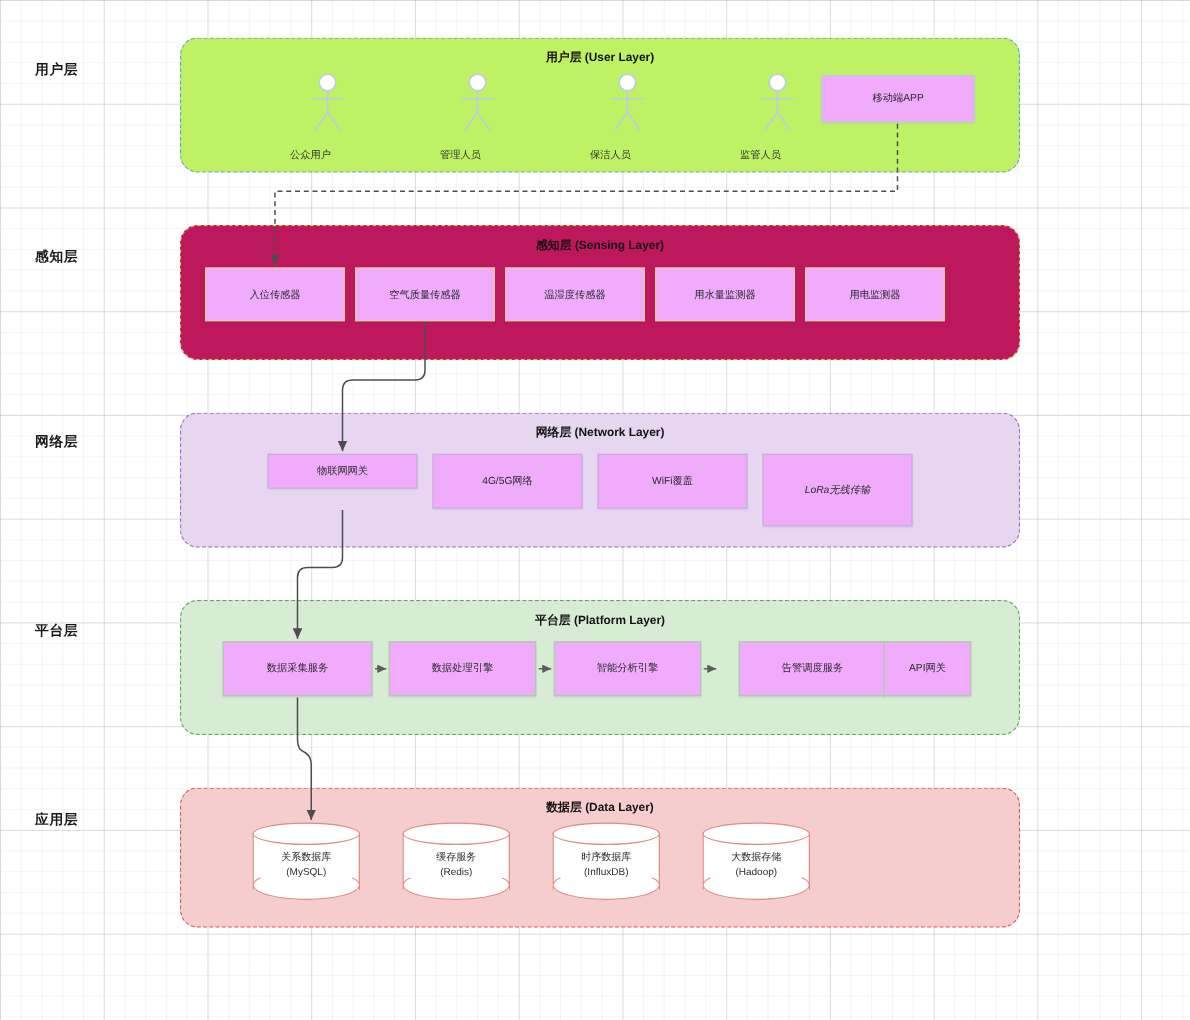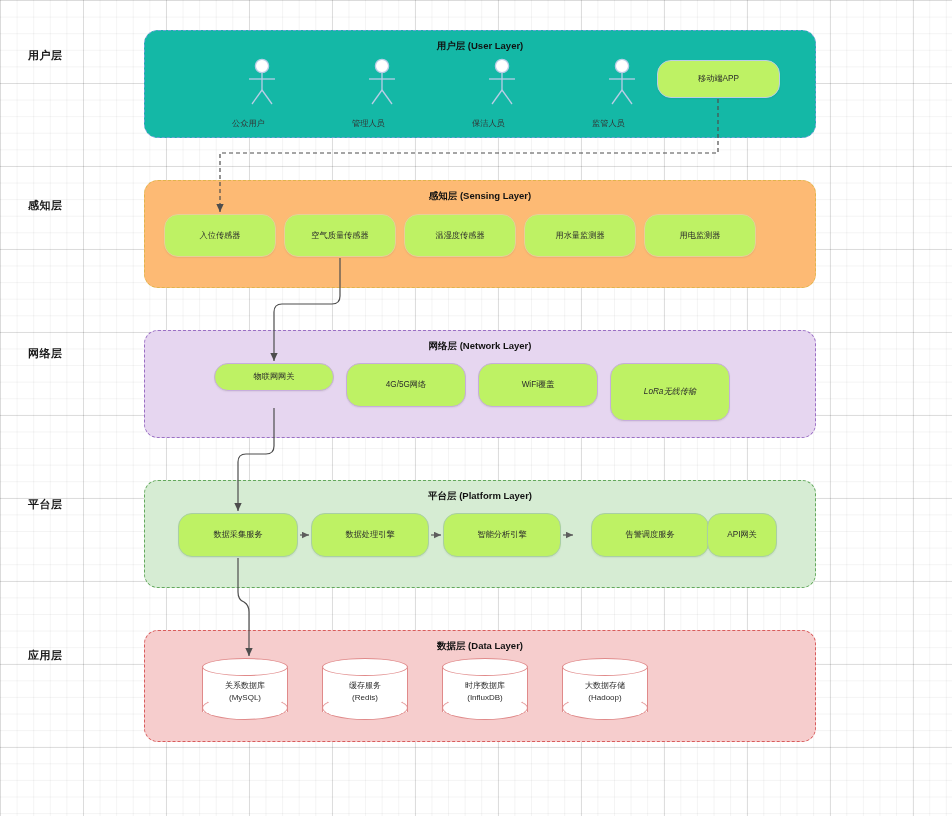--- a/index.html
+++ b/index.html
@@ -35,22 +35,22 @@
     left:0;right:0;
     top:9px;
     text-align:center;
     font-size:9.5px;
     font-weight:bold;
     color:#111;
     white-space:nowrap;
   }
   .node{
     position:absolute;
-    background:#bef264;
-    border-radius:14px;
+    background:#f0abfc;
+    border-radius:0;
     box-sizing:border-box;
     display:flex;
     align-items:center;
     justify-content:center;
     text-align:center;
     font-size:8.2px;
     color:#2a2a2a;
     line-height:1.45;
     box-shadow:0 1px 1.5px rgba(0,0,0,0.06);
   }
@@ -105,24 +105,24 @@
 
 <div id="side-labels">
     <div class="layer-label" style="left: 28px; top: 48px;">用户层</div>
     <div class="layer-label" style="left: 28px; top: 198px;">感知层</div>
     <div class="layer-label" style="left: 28px; top: 346px;">网络层</div>
     <div class="layer-label" style="left: 28px; top: 497px;">平台层</div>
     <div class="layer-label" style="left: 28px; top: 648px;">应用层</div>
   </div>
 
 <div id="layers">
-    <div class="layer-box" style="left: 144px; top: 30px; width: 672px; height: 108px; background: #14b8a6; border: 1.6px dashed rgb(111, 159, 216);">
+    <div class="layer-box" style="left: 144px; top: 30px; width: 672px; height: 108px; background: #bef264; border: 1.6px dashed rgb(111, 159, 216);">
       <div class="layer-title">用户层 (User Layer)</div>
     </div>
-    <div class="layer-box" style="left: 144px; top: 180px; width: 672px; height: 108px; background: #fdba74; border: 1.6px dashed rgb(224, 181, 75);">
+    <div class="layer-box" style="left: 144px; top: 180px; width: 672px; height: 108px; background: #be185d; border: 1.6px dashed rgb(224, 181, 75);">
       <div class="layer-title">感知层 (Sensing Layer)</div>
     </div>
     <div class="layer-box" style="left: 144px; top: 330px; width: 672px; height: 108px; background: rgb(230, 214, 240); border: 1.6px dashed rgb(154, 111, 196);">
       <div class="layer-title">网络层 (Network Layer)</div>
     </div>
     <div class="layer-box" style="left: 144px; top: 480px; width: 672px; height: 108px; background: rgb(214, 236, 211); border: 1.6px dashed rgb(99, 168, 92);">
       <div class="layer-title">平台层 (Platform Layer)</div>
     </div>
     <div class="layer-box" style="left: 144px; top: 630px; width: 672px; height: 112px; background: rgb(246, 205, 205); border: 1.6px dashed rgb(216, 92, 92);">
       <div class="layer-title">数据层 (Data Layer)</div>

